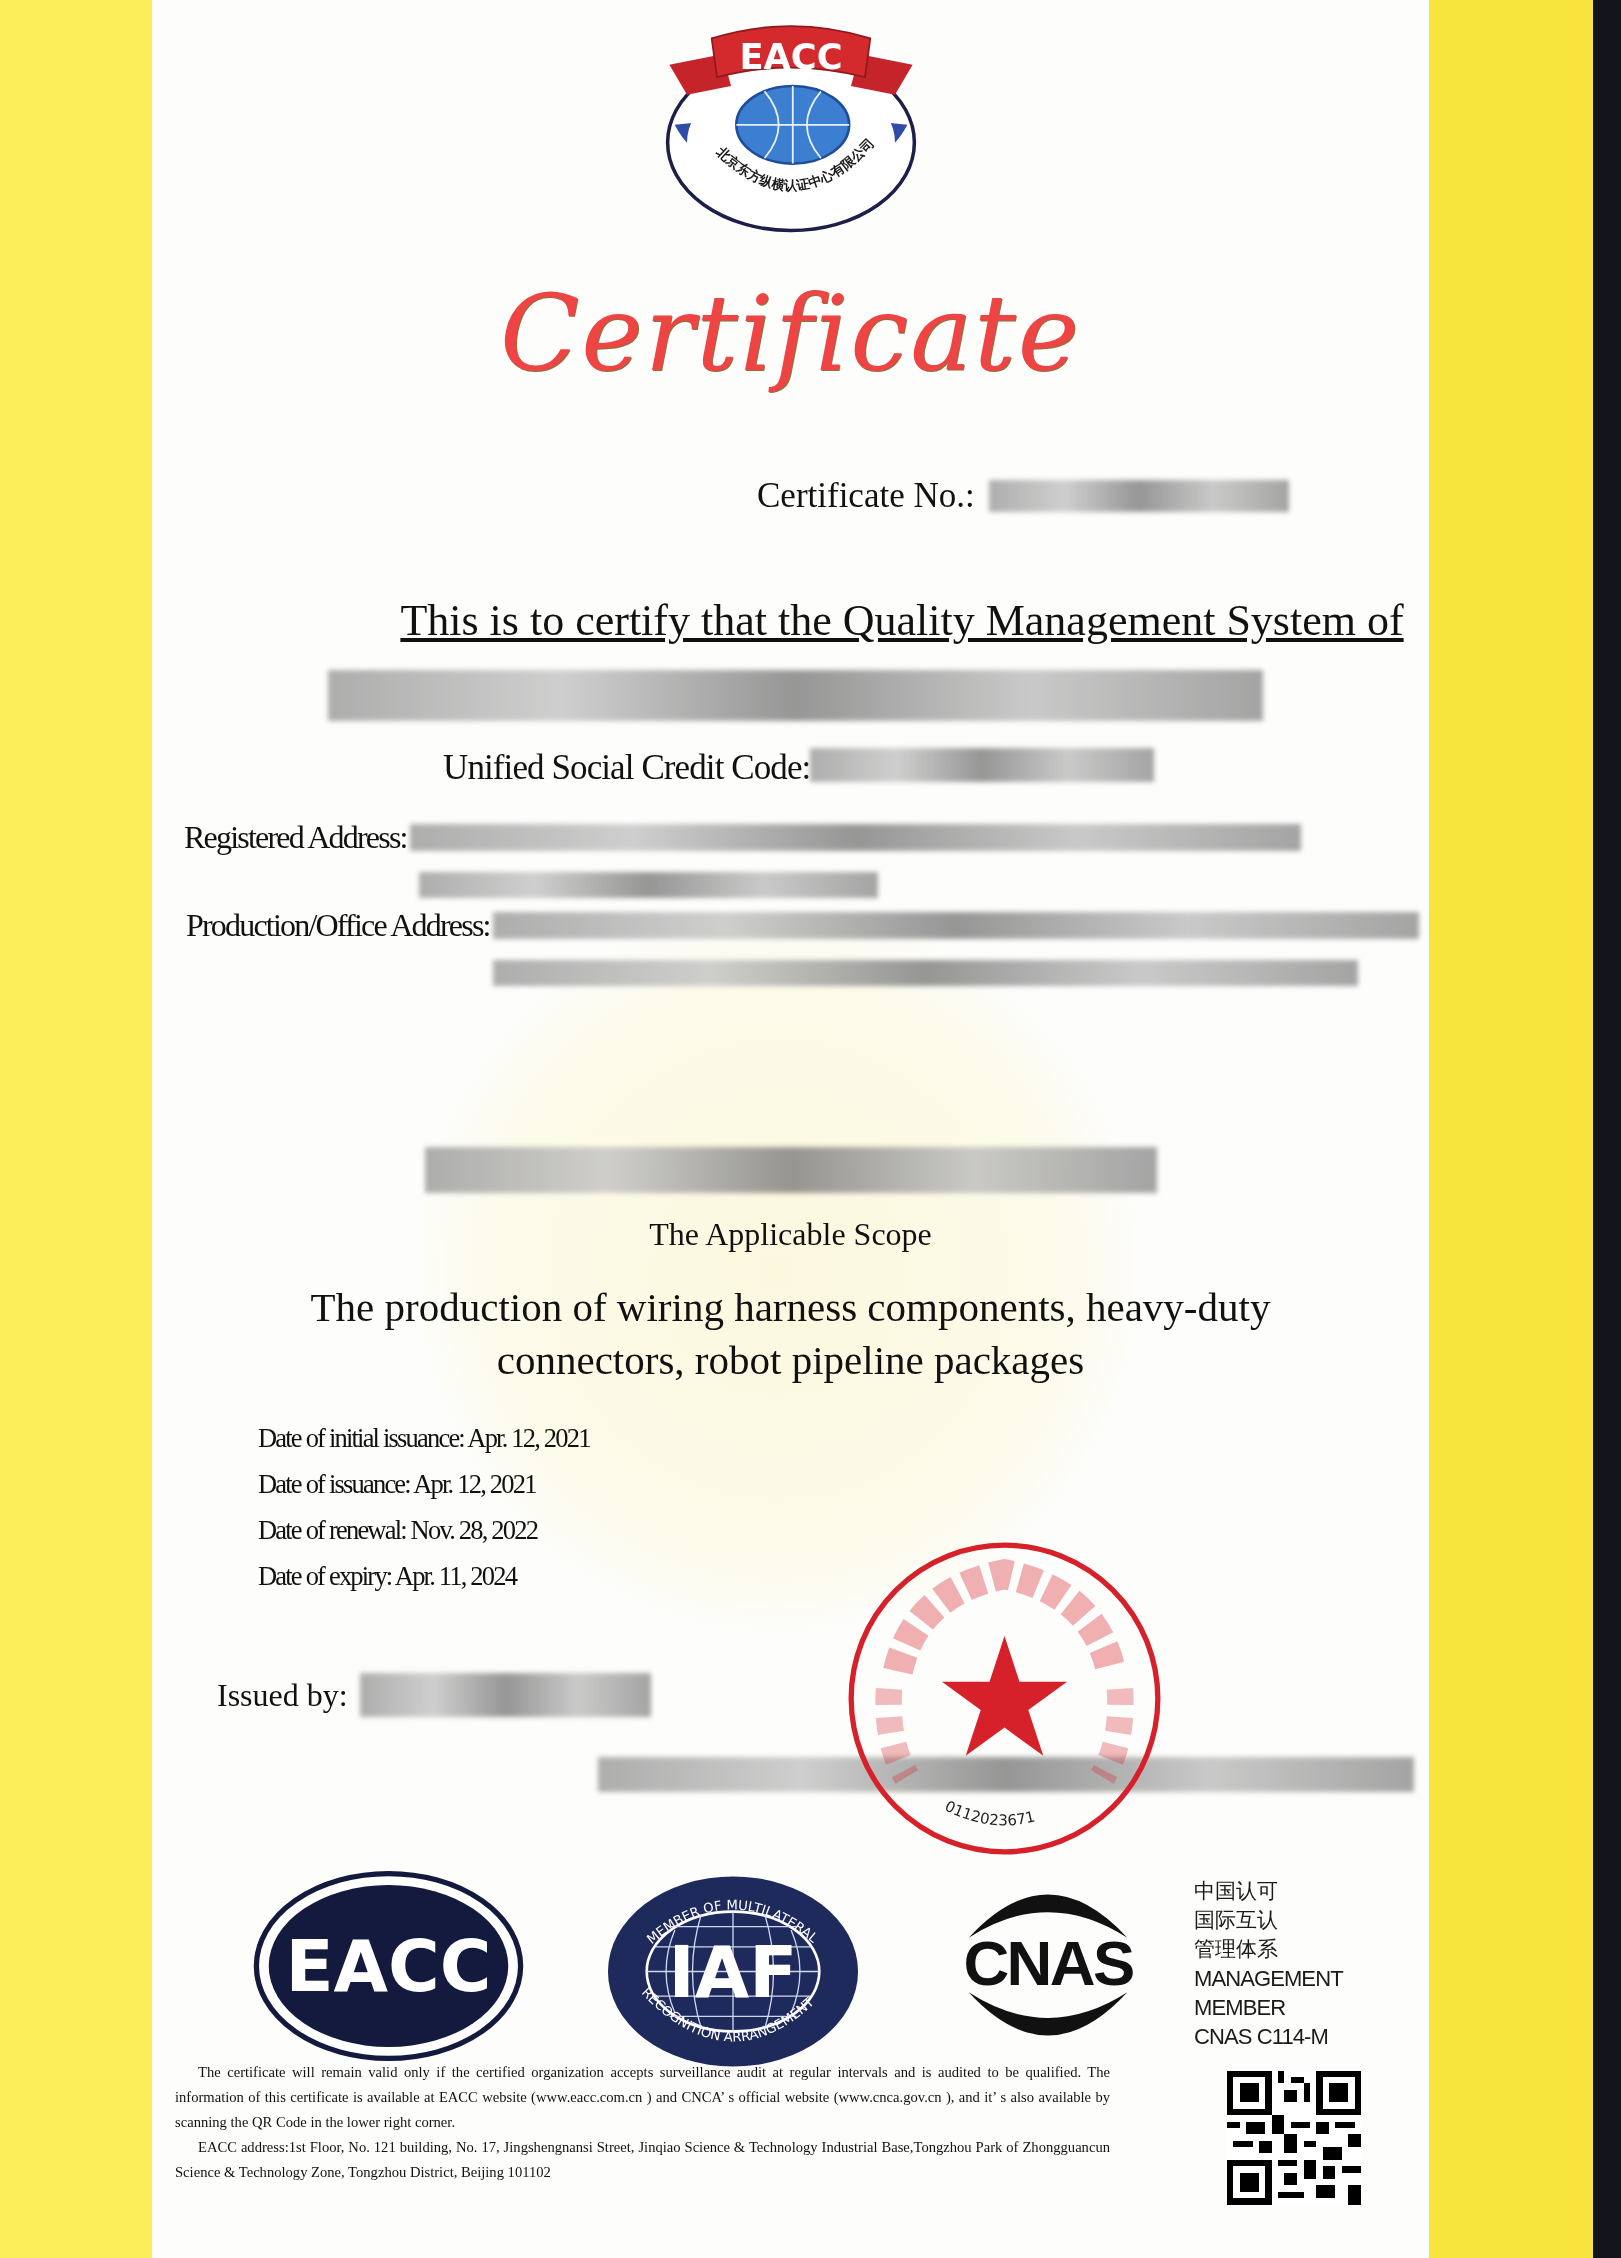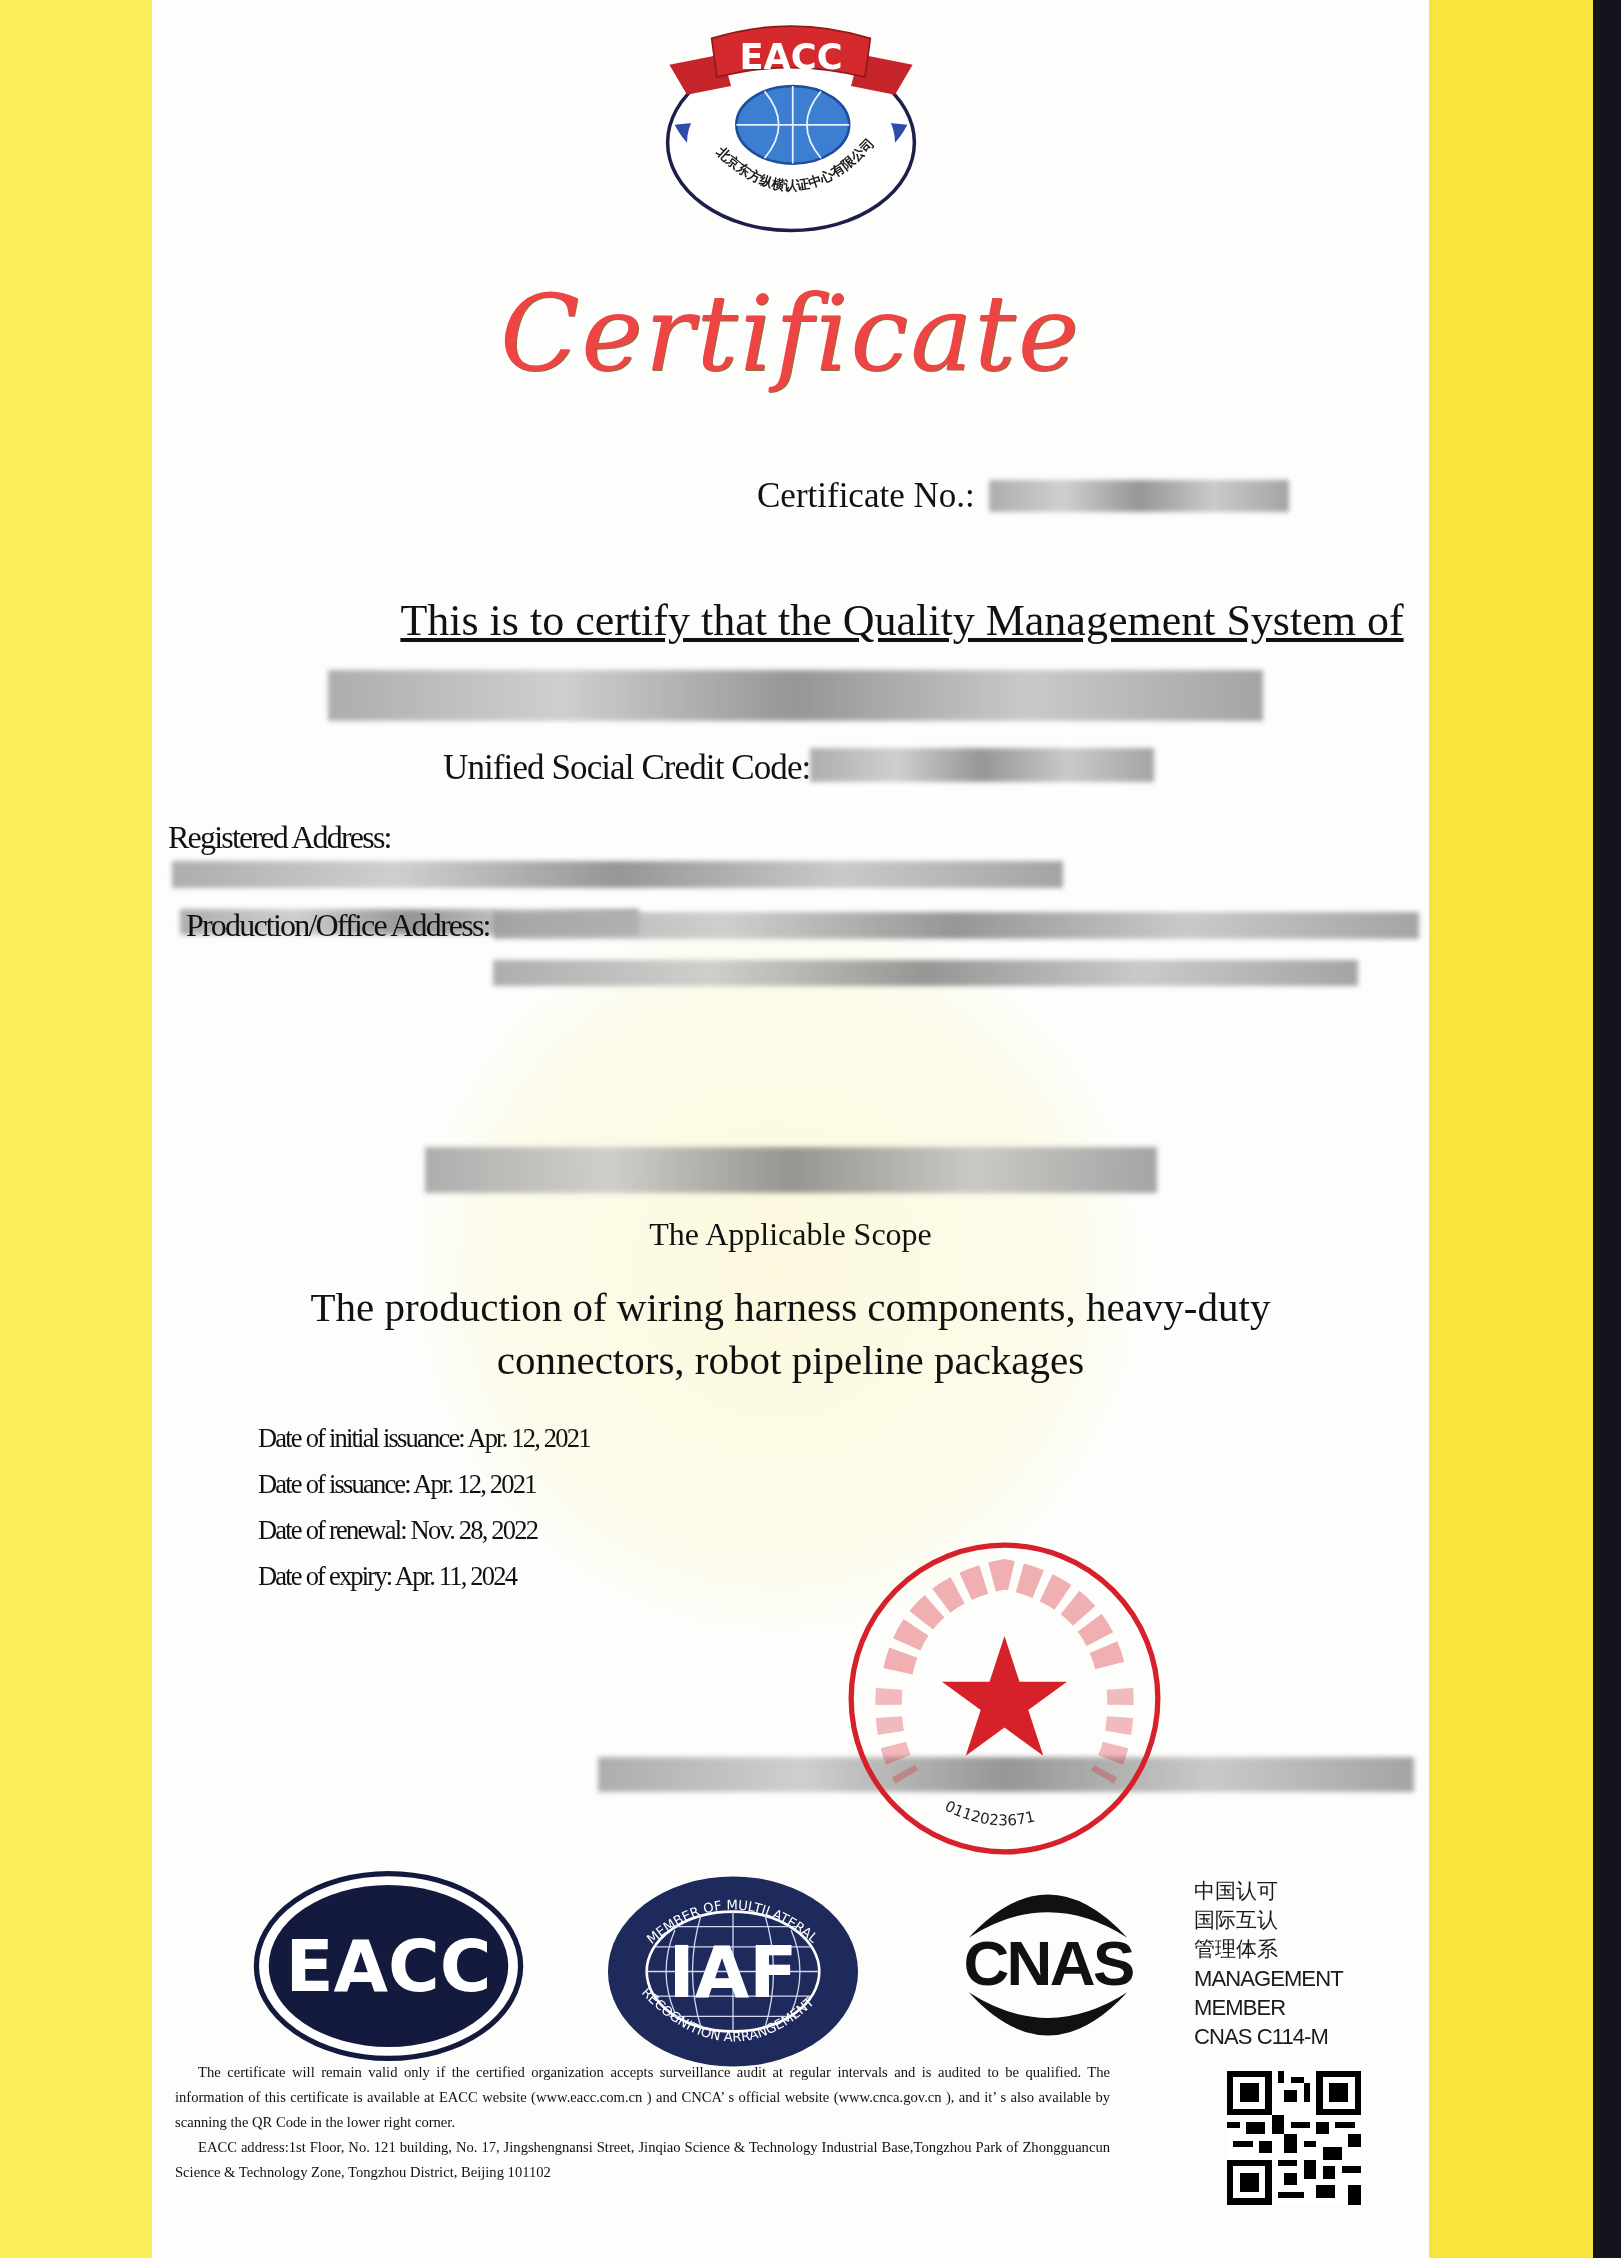--- a/index.html
+++ b/index.html
@@ -93,21 +93,21 @@
   </div>
 
   <div class="line-certify">This is to certify that the Quality Management System of</div>
   <div class="company redact"></div>
 
   <div class="credit">
     <span>Unified Social Credit Code:</span>
     <span class="redact" style="width:344px;height:34px;"></span>
   </div>
 
-  <div class="addr-row" style="left:16px; top:819px;flex-direction:column;">
+  <div class="addr-row" style="left:32px; top:819px;">
     <span>Registered Address:</span>
     <div class="addr-lines">
       <span class="redact" style="width:891px;height:26.5px;"></span>
       <span class="redact" style="width:459px;height:26.5px;margin-left:8.8px;"></span>
     </div>
   </div>
 
   <div class="addr-row" style="left:34px; top:907px;">
     <span>Production/Office Address:</span>
     <div class="addr-lines">
@@ -125,20 +125,24 @@
     <div>connectors, robot pipeline packages</div>
   </div>
 
   <div class="dates">
     <div><span>Date of initial issuance:</span> <span>Apr. 12, 2021</span></div>
     <div><span>Date of issuance:</span> <span>Apr. 12, 2021</span></div>
     <div><span>Date of renewal:</span> <span>Nov. 28, 2022</span></div>
     <div><span>Date of expiry:</span> <span>Apr. 11, 2024</span></div>
   </div>
 
+  <div class="issued">
+    <span>Issued by:</span>
+    <span class="redact" style="width:291px;height:44px;"></span>
+  </div>
 
   <div class="issuer-company redact"></div>
 
   <div class="seal">
     <svg width="319" height="319" viewBox="0 0 362 362">
       <circle cx="181" cy="181" r="174" fill="none" stroke="#d6202a" stroke-width="6"></circle>
       <path d="M181 110 L198 162 L252 162 L208 194 L225 246 L181 214 L137 246 L154 194 L110 162 L164 162 Z" fill="#d6202a"></path>
       <path d="M60 150 Q80 60 181 40 Q282 60 302 150" fill="none" stroke="rgba(214,32,42,0.35)" stroke-width="34" stroke-dasharray="22 10"></path>
       <path d="M50 170 Q46 230 70 270" fill="none" stroke="rgba(214,32,42,0.3)" stroke-width="30" stroke-dasharray="18 14"></path>
       <path d="M312 170 Q316 230 292 270" fill="none" stroke="rgba(214,32,42,0.3)" stroke-width="30" stroke-dasharray="18 14"></path>

